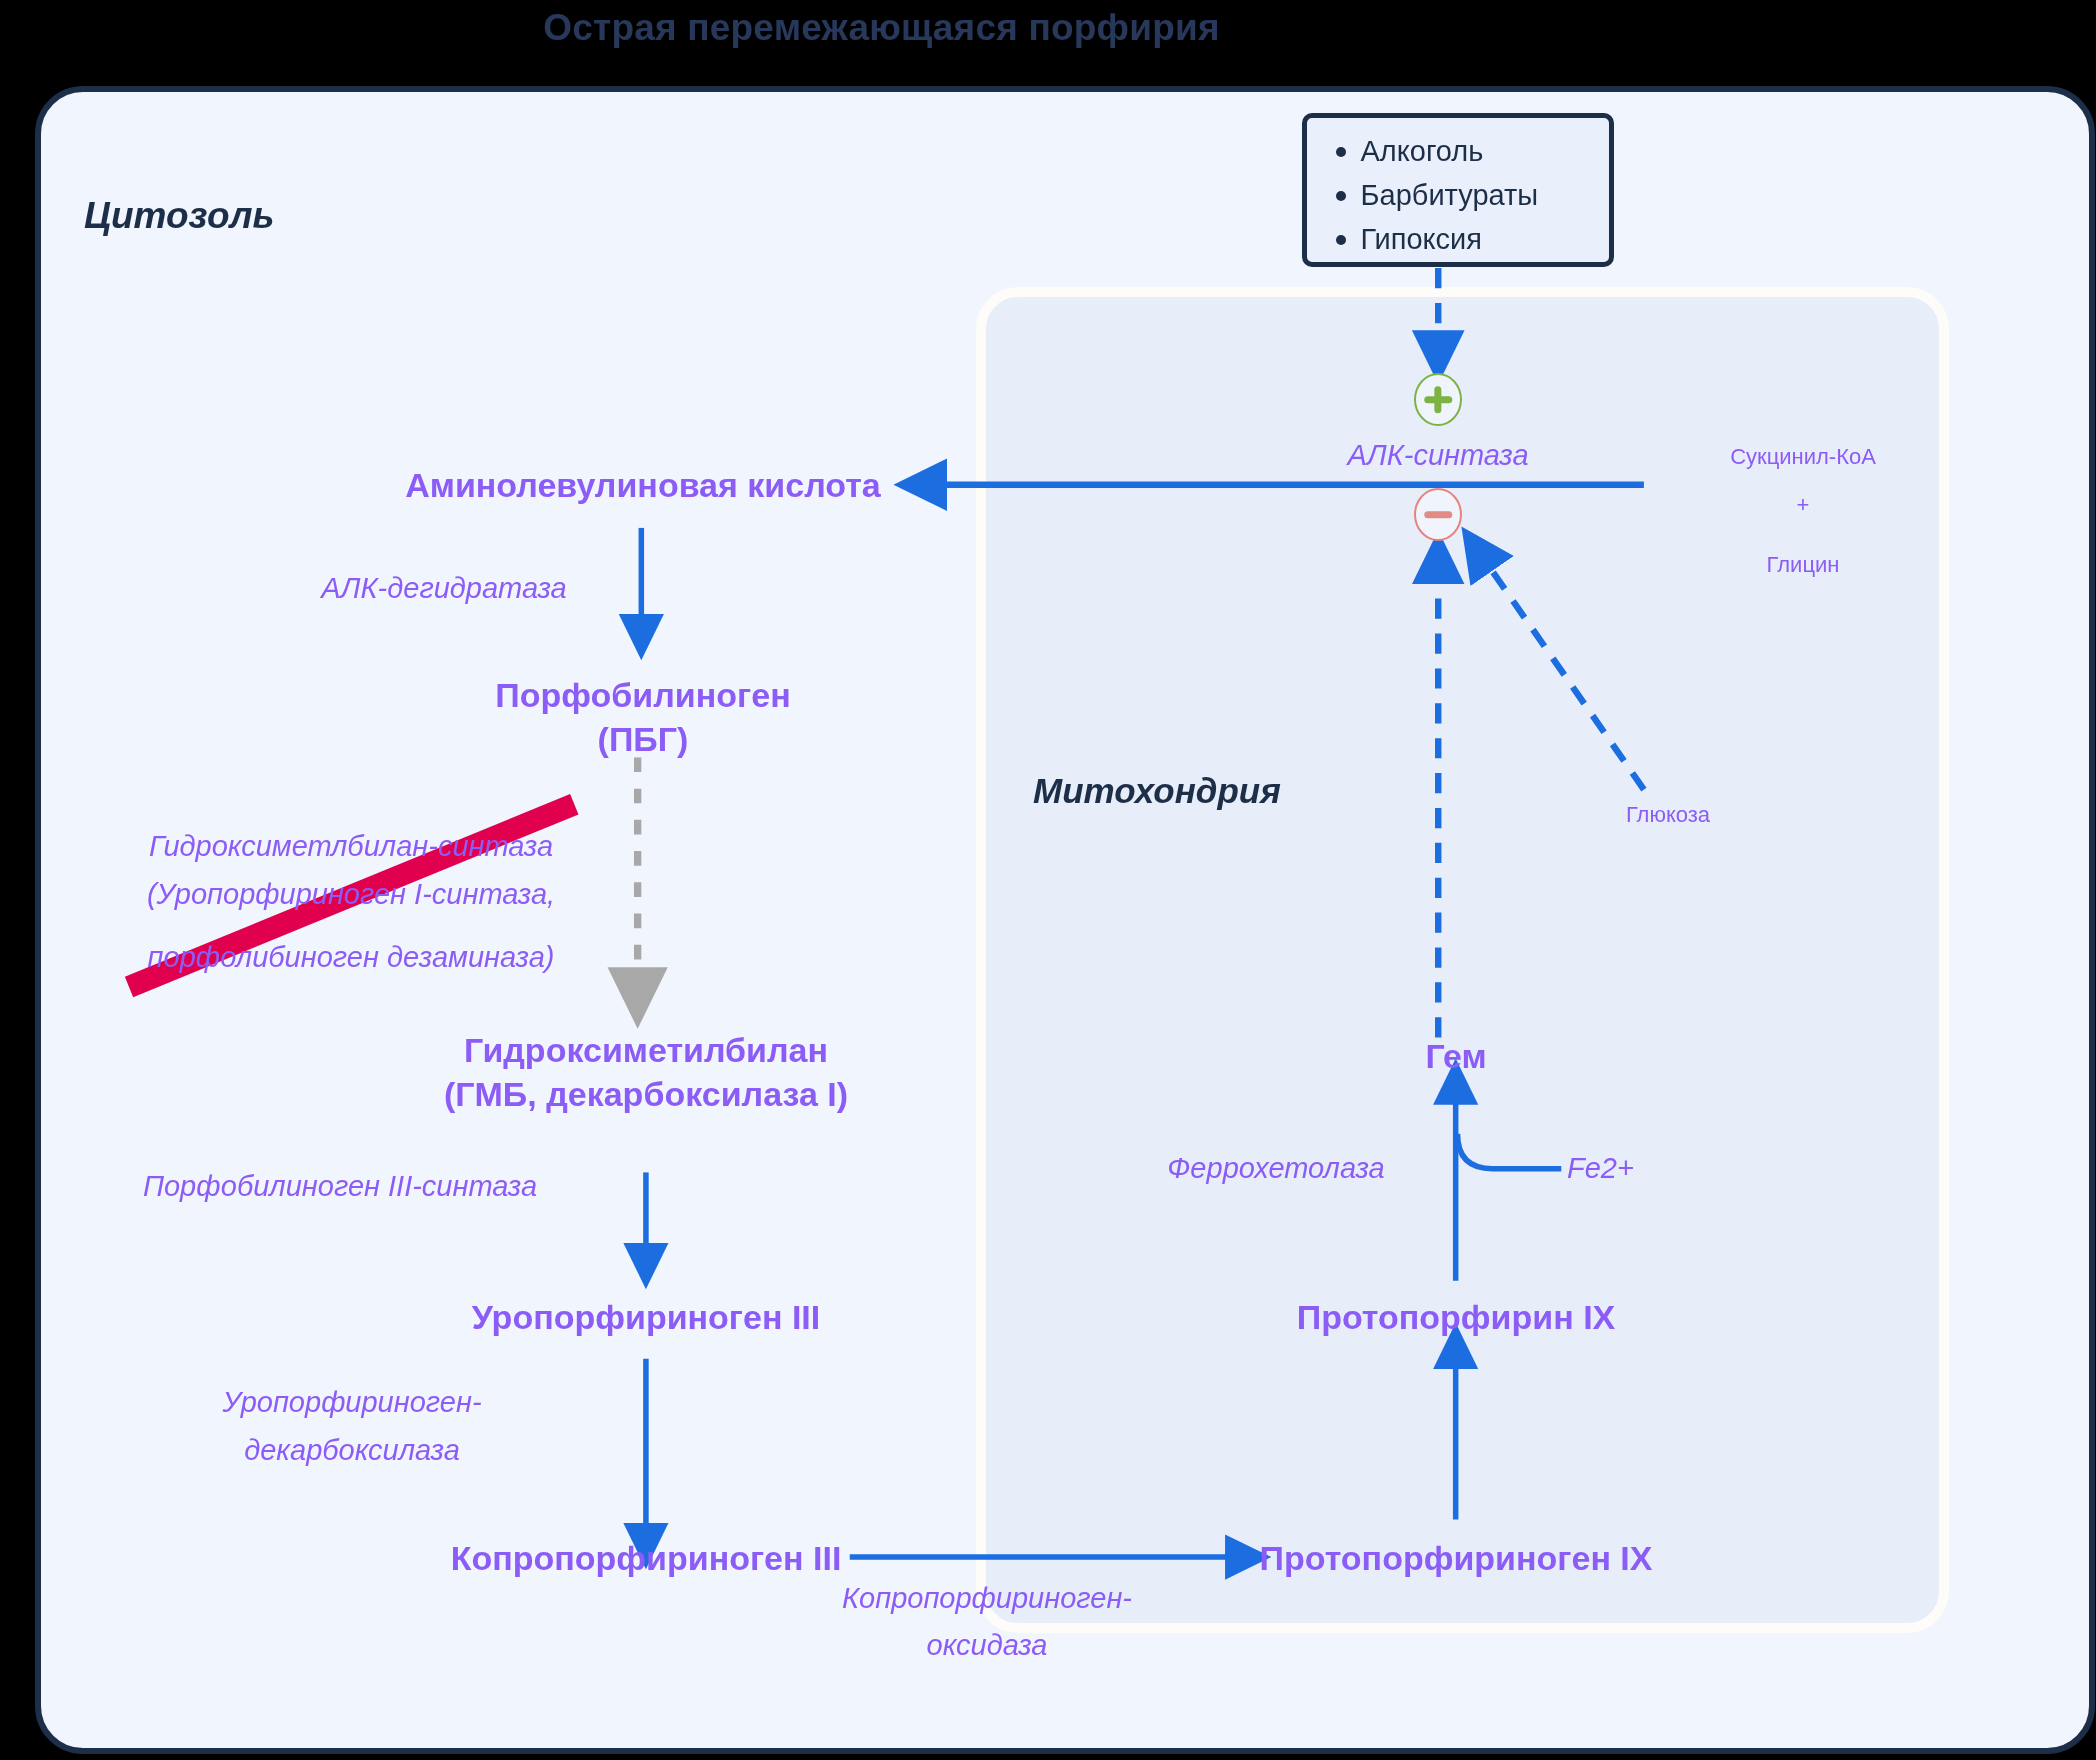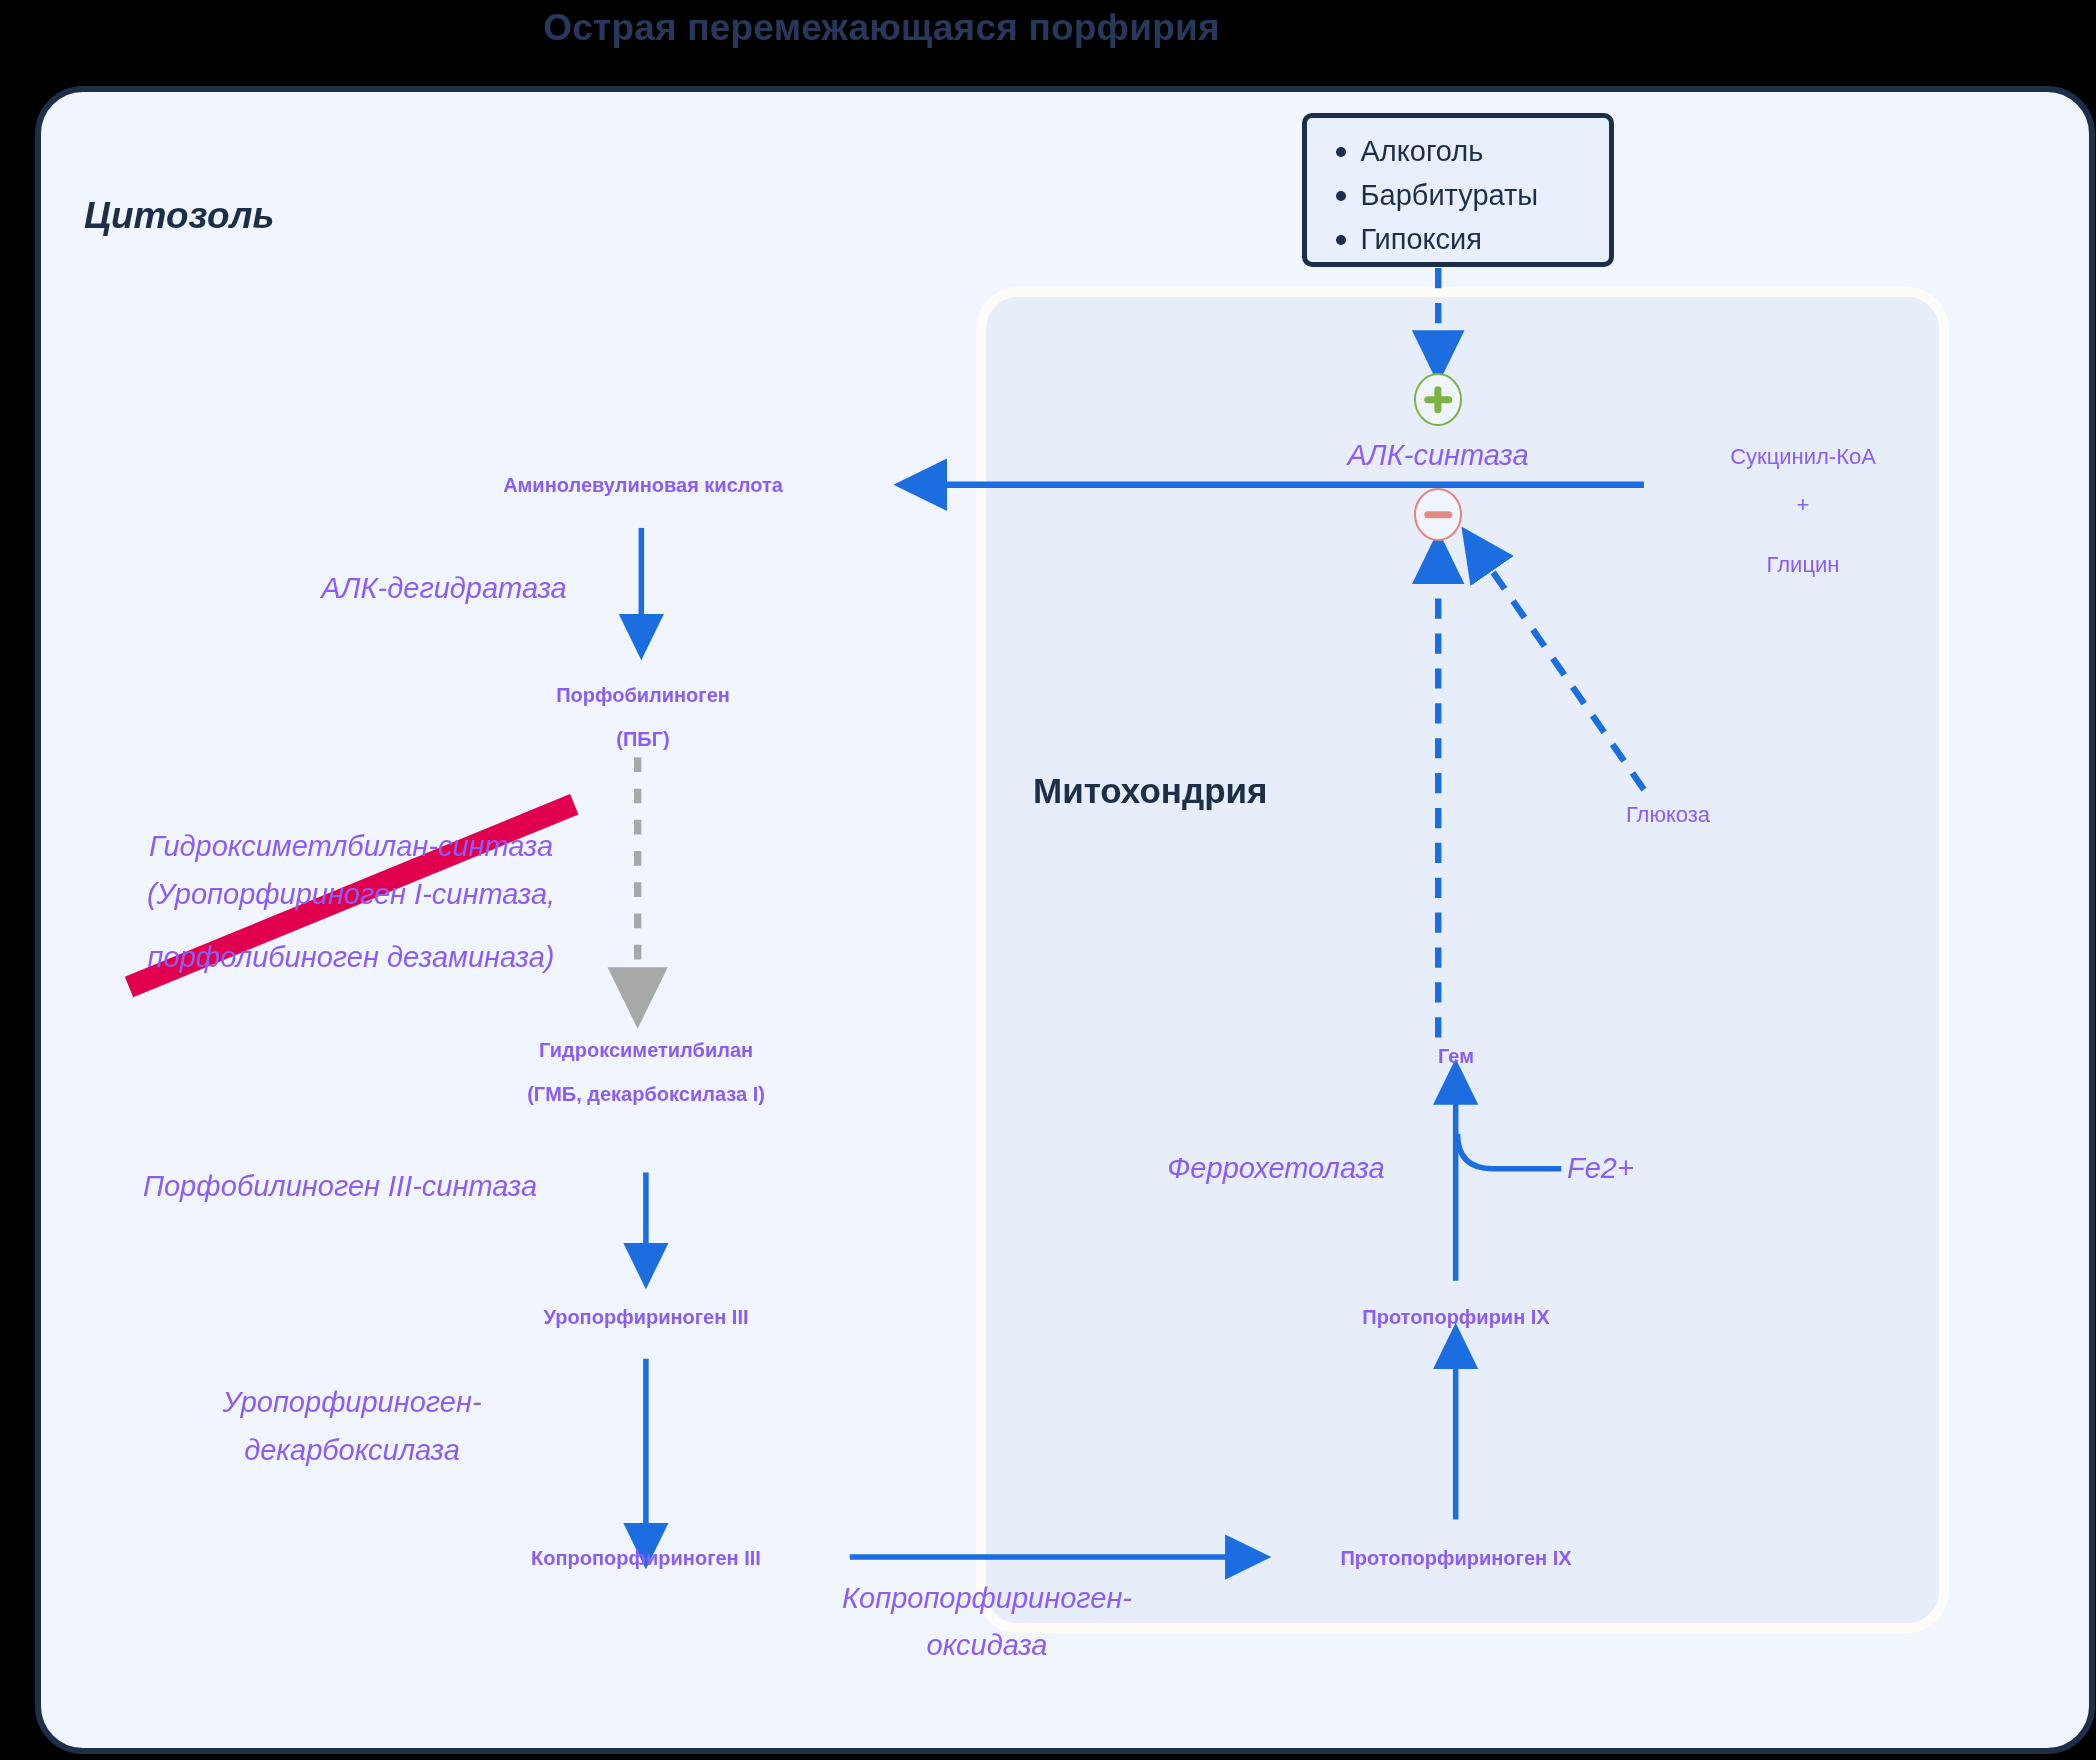--- a/index.html
+++ b/index.html
@@ -62,20 +62,21 @@
     background: #e7eefa;
     border: 10px solid #fdfcf8;
     border-radius: 42px;
   }
   #mitochondria-label {
     position: absolute;
     left: 1033px;
     top: 771px;
     font-size: 35px;
     font-weight: bold;
+    font-style: italic;
     color: #1d2e48;
   }
 
   
   #trigger-box {
     position: absolute;
     left: 1302px;
     top: 113px;
     width: 312px;
     height: 154px;
@@ -108,21 +109,21 @@
     background: #1d2e48;
   }
 
   
   .node {
     position: absolute;
     color: #8b5cf6;
     white-space: nowrap;
   }
   .metabolite {
-    font-size: 20px;
+    font-size: 34px;
     font-weight: bold;
     line-height: 40px;
   }
   .enzyme {
     font-size: 29px;
     font-style: italic;
     line-height: 40px;
   }
   .plain {
     font-size: 22px;

